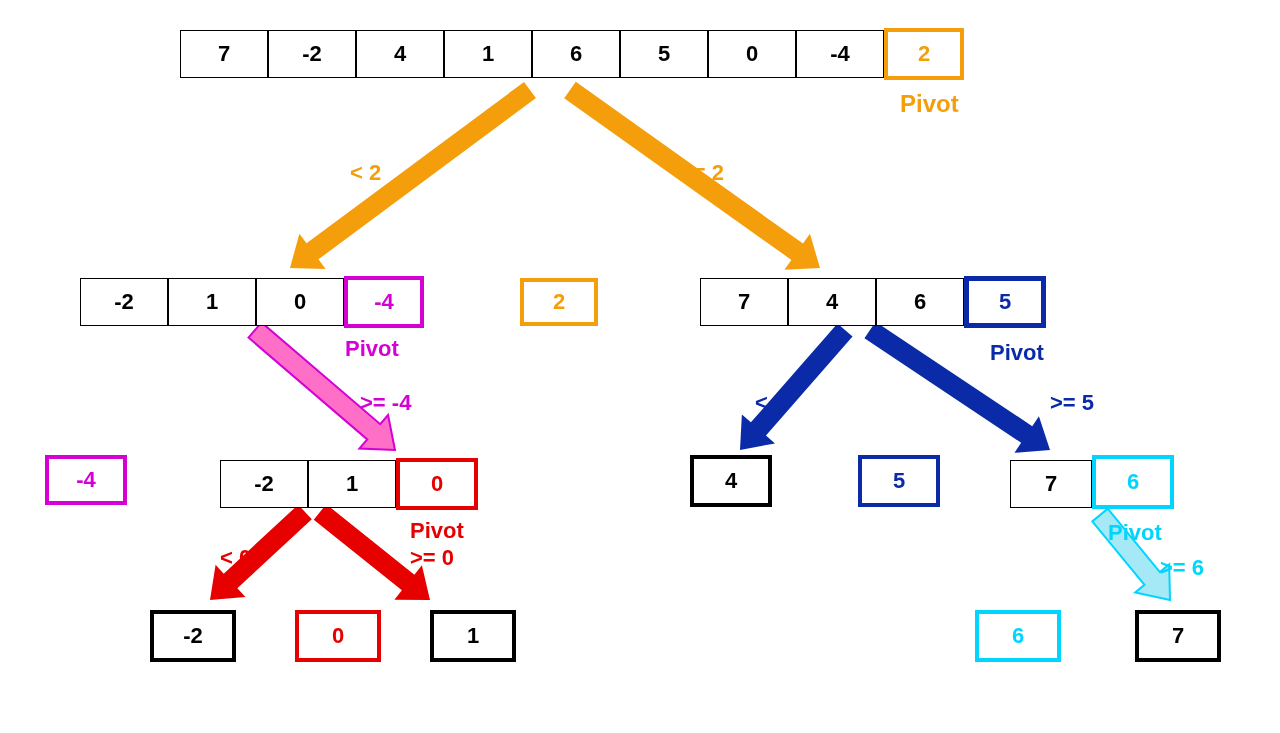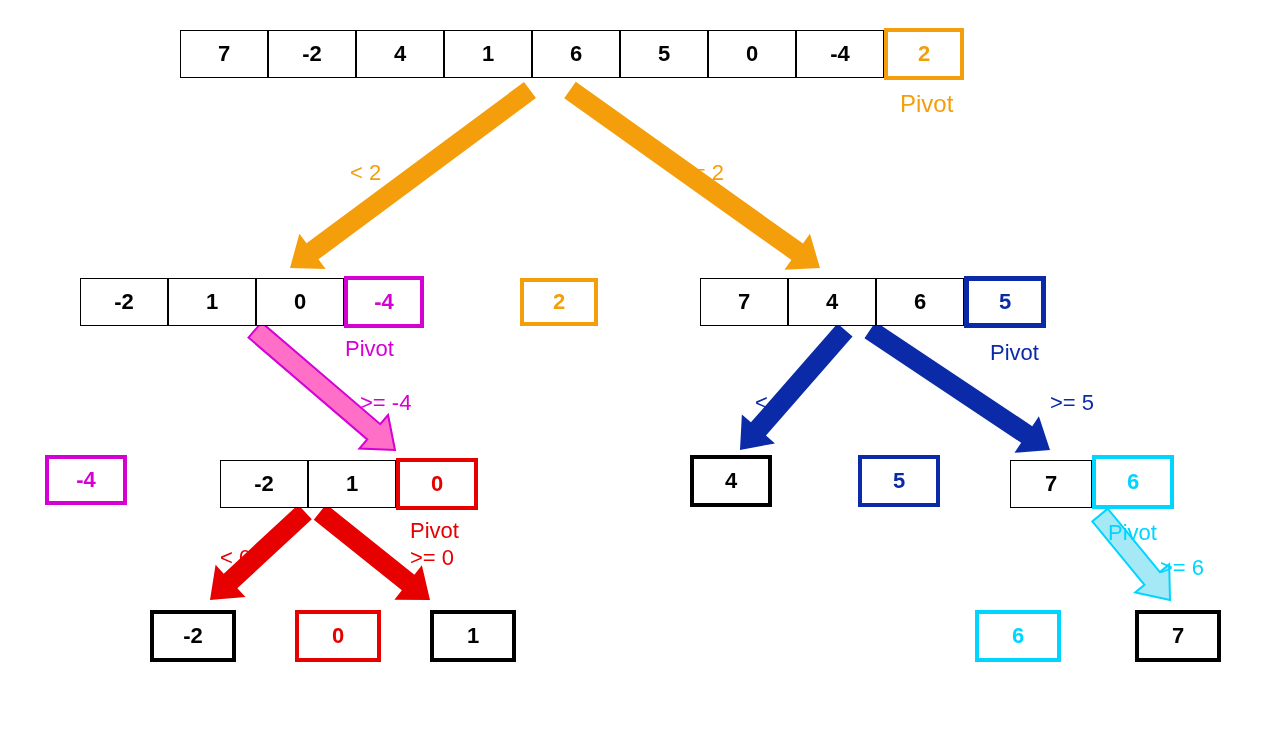--- a/index.html
+++ b/index.html
@@ -22,21 +22,21 @@
     border: 1px solid #000;
     background: #fff;
     display: flex;
     align-items: center;
     justify-content: center;
     font-weight: 700;
     font-size: 22px;
   }
   .lbl {
     position: absolute;
-    font-weight: 400;
+    font-weight: 700;
     font-size: 22px;
     white-space: nowrap;
   }
   svg.arrow { position: absolute; overflow: visible; }
 </style>
 </head>
 <body>
 <div class="stage" id="stage">
 
 <svg id="svg-layer" class="arrow" style="left:0;top:0;" width="1280" height="733">

